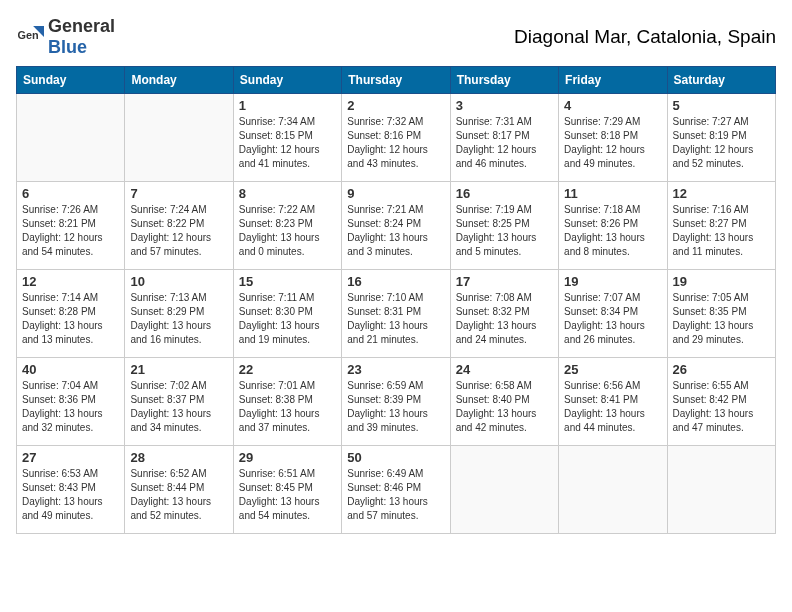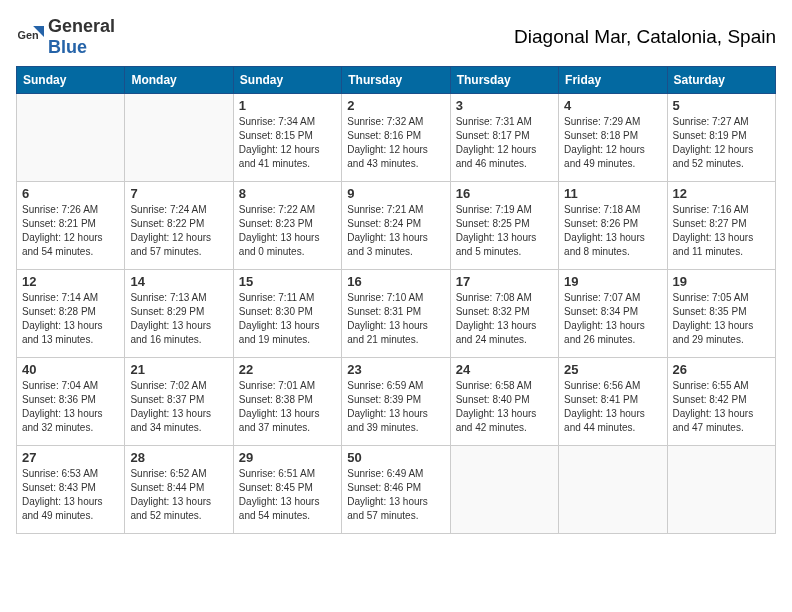--- a/index.html
+++ b/index.html
@@ -172,21 +172,21 @@
           <span class="day-num">12</span>
           <div class="day-info">Sunrise: 7:16 AM<br>Sunset: 8:27 PM<br>Daylight: 13 hours and 11 minutes.</div>
         </td>
       </tr>
       <tr>
         <td>
           <span class="day-num">12</span>
           <div class="day-info">Sunrise: 7:14 AM<br>Sunset: 8:28 PM<br>Daylight: 13 hours and 13 minutes.</div>
         </td>
         <td>
-          <span class="day-num">14</span>
+          <span class="day-num">10</span>
           <div class="day-info">Sunrise: 7:13 AM<br>Sunset: 8:29 PM<br>Daylight: 13 hours and 16 minutes.</div>
         </td>
         <td>
           <span class="day-num">15</span>
           <div class="day-info">Sunrise: 7:11 AM<br>Sunset: 8:30 PM<br>Daylight: 13 hours and 19 minutes.</div>
         </td>
         <td>
           <span class="day-num">16</span>
           <div class="day-info">Sunrise: 7:10 AM<br>Sunset: 8:31 PM<br>Daylight: 13 hours and 21 minutes.</div>
         </td>

